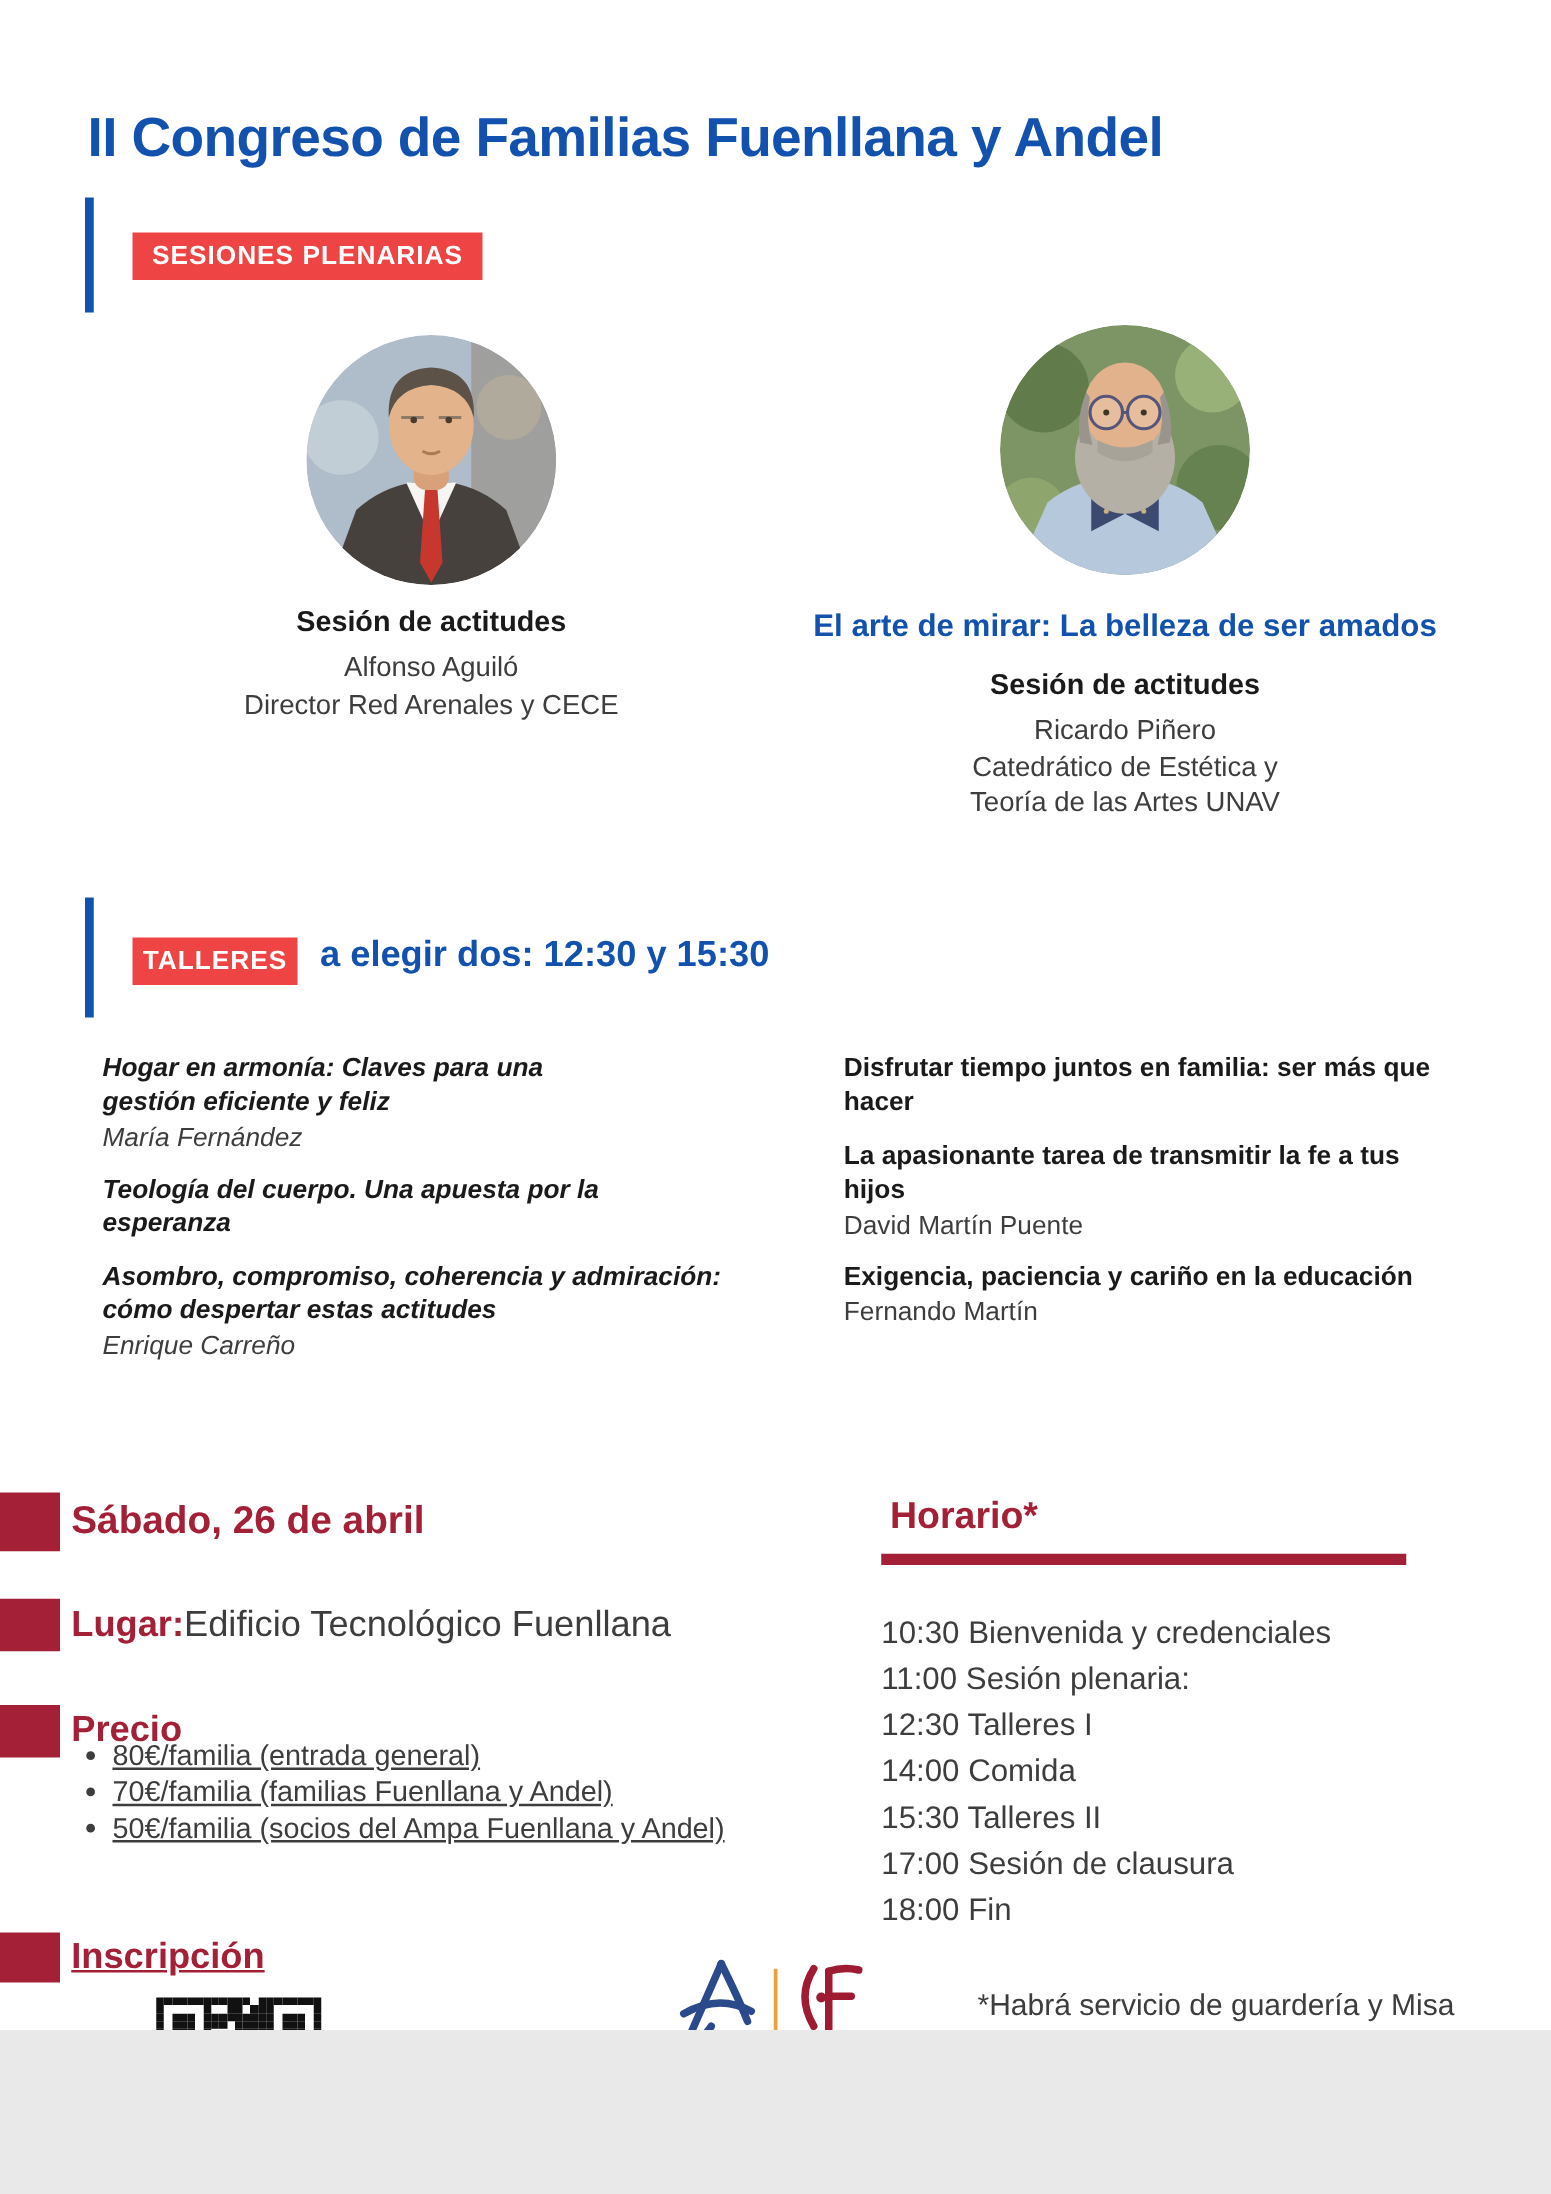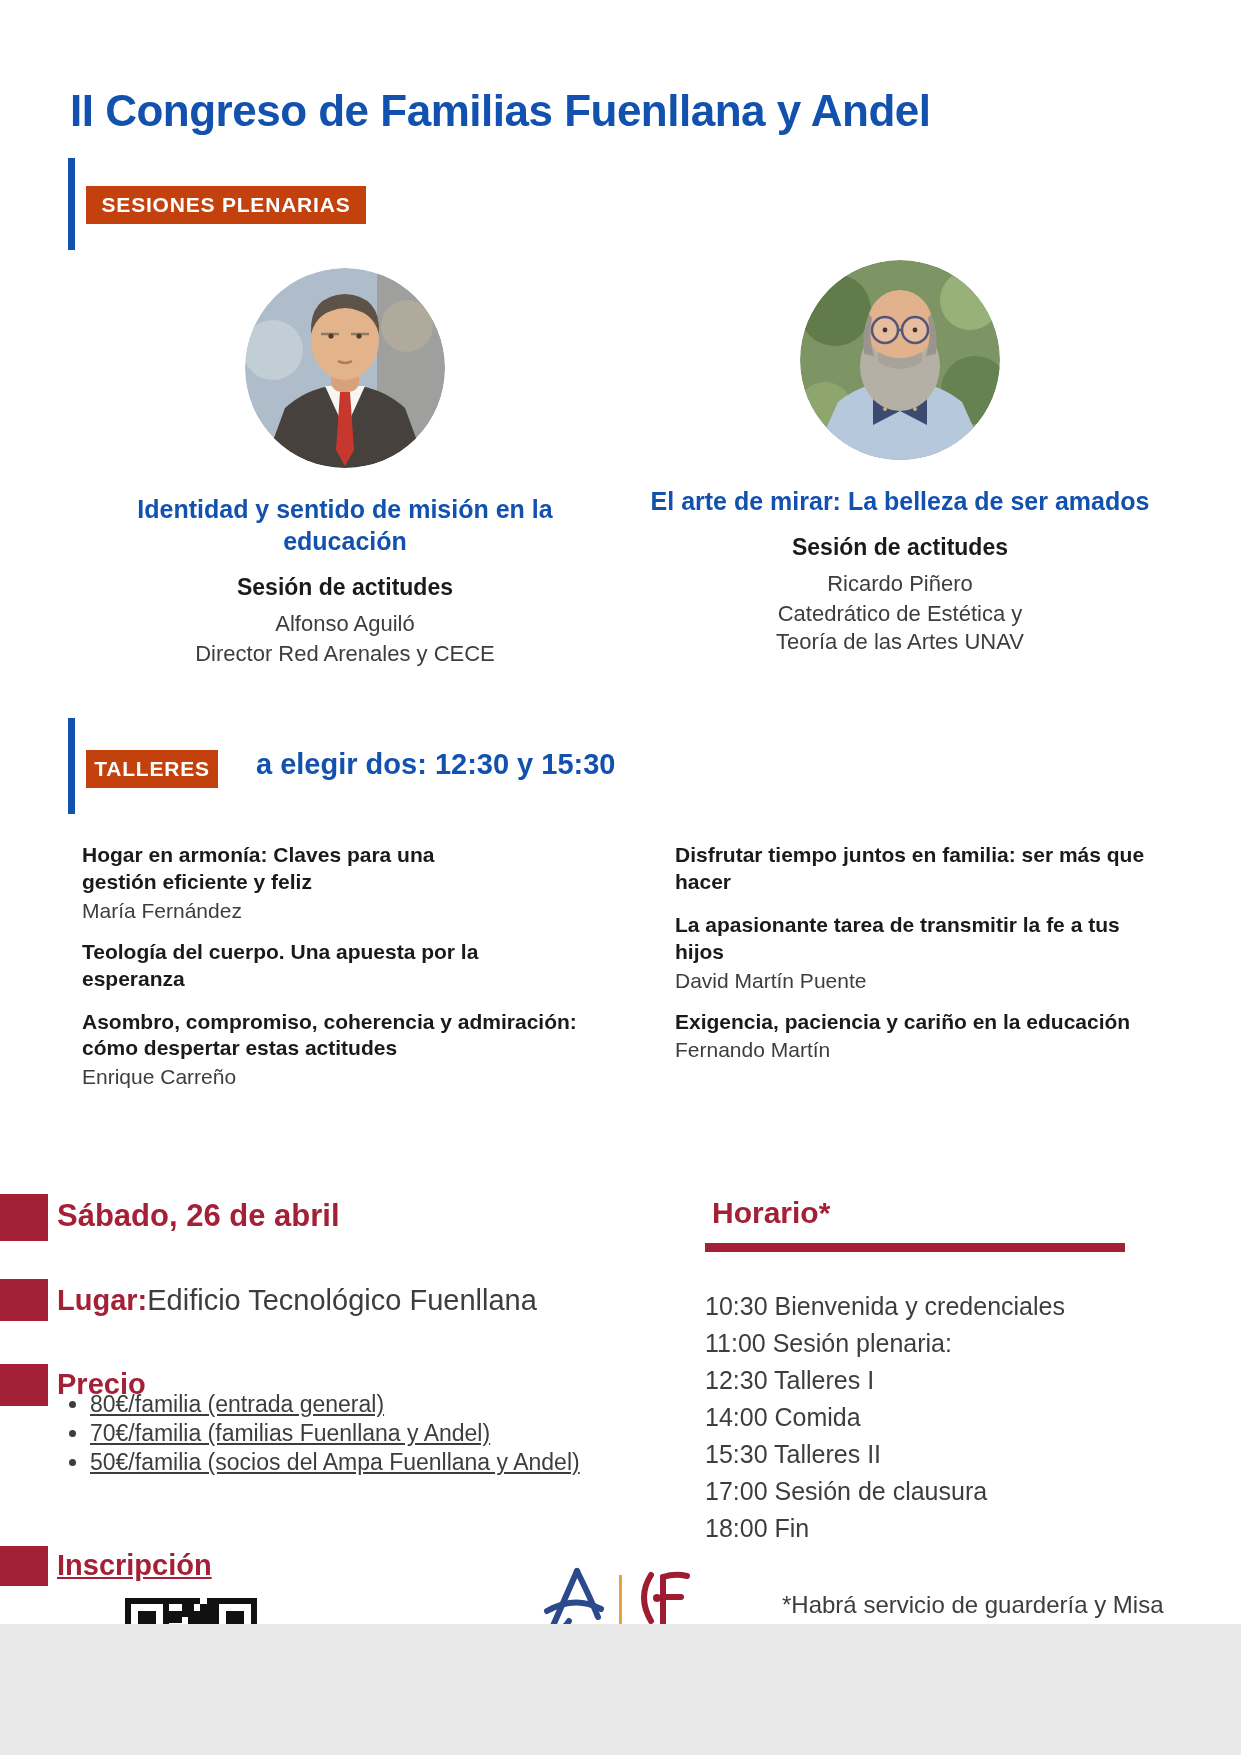--- a/index.html
+++ b/index.html
@@ -3,42 +3,42 @@
 <meta charset="utf-8">
 <style>
   html,body{margin:0;padding:0;background:#e9e9e9;}
   .poster{position:relative;width:1241px;height:1624px;background:#ffffff;margin:0 auto;
           font-family:"Liberation Sans", sans-serif;overflow:hidden;color:#3d3d3d;}
   .abs{position:absolute;}
 
   
   .main-title{left:70px;top:86px;font-size:44px;font-weight:800;color:#1252AE;letter-spacing:-0.5px;}
   .vbar{width:7px;background:#1252AE;}
-  .badge{background:#c2410c;color:#ffffff;font-weight:800;text-align:center;letter-spacing:0.8px;}
+  .badge{background:#ef4444;color:#ffffff;font-weight:800;text-align:center;letter-spacing:0.8px;margin-left:20px;}
   .plen-bar{left:68px;top:158px;height:92px;}
   .plen-badge{left:86px;top:186px;width:280px;height:38px;font-size:21px;line-height:38px;}
 
   
   .speaker{width:500px;text-align:center;}
   .speaker-left{left:95px;top:268px;}
   .speaker-right{left:650px;top:260px;}
   .photo{width:200px;height:200px;border-radius:50%;overflow:hidden;margin:0 auto;display:block;}
   .talk-title{margin:26px auto 0;font-size:25px;font-weight:800;color:#1252AE;line-height:1.27;max-width:500px;}
   .session{margin-top:16px;font-size:23px;font-weight:800;color:#1a1a1a;}
   .sp-name{margin-top:10px;font-size:22px;color:#3d3d3d;}
   .sp-role{margin:3px auto 0;font-size:22px;color:#3d3d3d;line-height:1.3;}
   .speaker-right .sp-role{max-width:300px;}
 
   
   .tall-bar{left:68px;top:718px;height:96px;}
   .tall-badge{left:86px;top:750px;width:132px;height:38px;font-size:21px;line-height:38px;}
   .tall-sub{left:256px;top:748px;font-size:29px;font-weight:800;color:#1252AE;}
 
   .ws-col{width:510px;}
-  .ws-left{left:82px;top:842px;}
+  .ws-left{left:82px;top:842px;font-style:italic;}
   .ws-right{left:675px;top:842px;}
   .ws-item{margin-bottom:16px;}
   .ws-title{font-size:21px;font-weight:800;color:#1a1a1a;line-height:1.28;}
   .ws-speaker{font-size:21px;color:#3d3d3d;margin-top:3px;}
   .mw390{max-width:390px;} .mw450{max-width:450px;} .mw530{max-width:530px;}
   .mw480{max-width:480px;} .nowrap{white-space:nowrap;}
 
   
   .red-block{left:0;width:48px;background:#A32036;}
   .rb1{top:1194px;height:47px;} .rb2{top:1279px;height:42px;}
@@ -97,21 +97,20 @@
           <rect x="86" y="94" width="28" height="30" rx="10" fill="#d9a179"></rect>
           <ellipse cx="100" cy="72" rx="34" ry="40" fill="#e3b38b"></ellipse>
           <path d="M66 66 Q64 28 100 26 Q136 28 134 66 Q128 42 100 40 Q72 42 66 66 Z" fill="#5d5247"></path>
           <path d="M76 66 h18 m12 0 h18" stroke="#8a7a66" stroke-width="2.5" fill="none"></path>
           <circle cx="86" cy="68" r="2.6" fill="#4c3b2d"></circle>
             <circle cx="114" cy="68" r="2.6" fill="#4c3b2d"></circle>
           <path d="M93 93 Q100 97 107 93" stroke="#a97c57" stroke-width="2.5" fill="none"></path>
         </g>
       </svg>
     </span>
-    <div class="talk-title">Identidad y sentido de misión en la educación</div>
     <div class="session">Sesión de actitudes</div>
     <div class="sp-name">Alfonso Aguiló</div>
     <div class="sp-role">Director Red Arenales y CECE</div>
   </div>
 
   <div class="abs speaker speaker-right">
     <span class="photo">
       <svg viewBox="0 0 200 200" width="200" height="200" aria-hidden="true">
         <defs>
             <clipPath id="c2">

